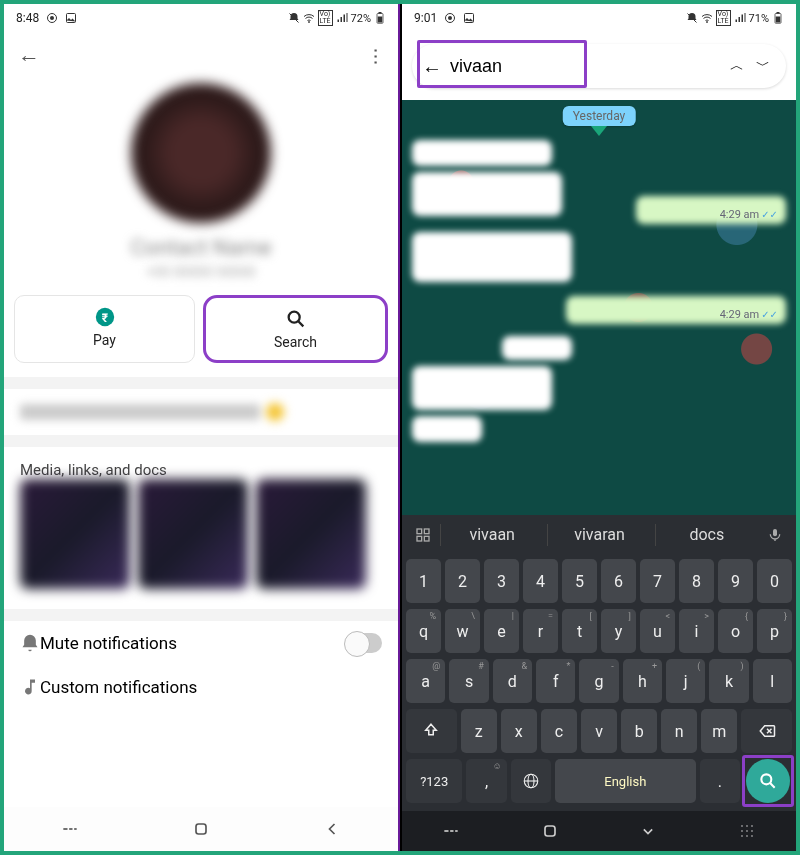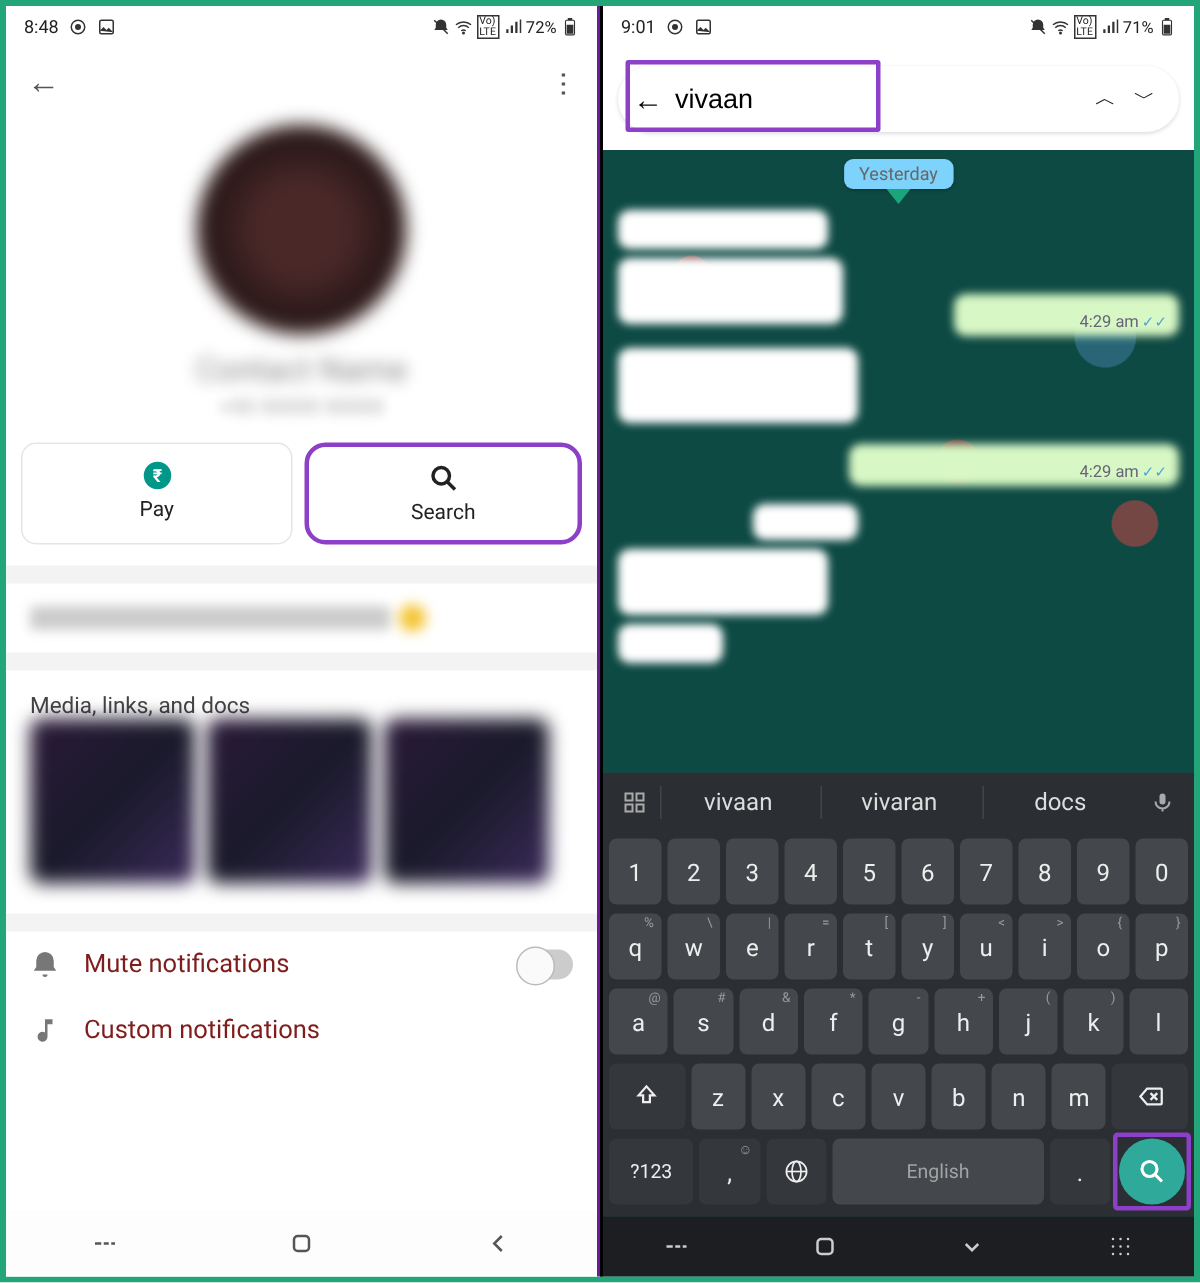--- a/index.html
+++ b/index.html
@@ -33,21 +33,21 @@
 
   .section-gap { height: 12px; background: #f3f3f3; }
   .about-row { padding: 14px 16px; font-size: 15px; color: #999; filter: blur(4px); display:flex; align-items:center; gap:6px; }
   .yellow-dot { width:18px; height:18px; background:#f4c430; border-radius:50%; filter:blur(2px); }
 
   .media-section { padding: 14px 16px 10px; }
   .media-title { font-size: 15px; color: #444; }
   .media-thumbs { display: flex; gap: 8px; }
   .thumb { width: 110px; height: 110px; border-radius: 8px; background: linear-gradient(135deg, #2a1a3a, #1a1a2a, #3a2a5a); filter: blur(6px); }
 
-  .setting-row { display: flex; align-items: center; padding: 12px 16px; gap: 16px; font-size: 17px; color: #7f1d1d; }
+  .setting-row { display: flex; align-items: center; padding: 12px 16px; font-size: 17px; color: #000000; }
   .setting-row .toggle { margin-left: auto; width: 36px; height: 20px; border-radius: 10px; background: #ccc; position: relative; }
   .setting-row .toggle::after { content:''; position:absolute; left:-2px; top:-2px; width:24px; height:24px; background:#fafafa; border:1px solid #bbb; border-radius:50%; }
 
   .nav-bar { margin-top: auto; height: 44px; display: flex; align-items: center; justify-content: space-around; background:#fdfdfd; }
   .nav-bar .nav-ic { width: 20px; height: 20px; }
 
   
   .search-area { padding: 12px 10px; background: #fff; }
   .search-pill { display: flex; align-items: center; background: #fff; border-radius: 24px; padding: 6px 10px; box-shadow: 0 1px 3px rgba(0,0,0,0.15); height: 44px; }
   .search-back { font-size: 20px; margin-right: 8px; }
@@ -77,21 +77,21 @@
   .suggest { display: flex; align-items: center; height: 40px; padding: 0 8px; gap: 4px; }
   .sug-ic { width: 26px; height: 26px; display:flex; align-items:center; justify-content:center; color:#aaa; font-size:14px; }
   .sug-word { flex: 1; text-align: center; color: #ddd; font-size: 16px; border-left: 1px solid #444; height: 22px; line-height: 22px; }
   .sug-word:first-of-type { border-left: none; }
   .keys { padding: 4px 4px 2px; }
   .krow { display: flex; gap: 4px; margin-bottom: 6px; justify-content: center; }
   .key { flex:1; background: #44474c; color: #eee; border-radius: 5px; height: 44px; display: flex; align-items: center; justify-content: center; font-size: 16px; position: relative; }
   .key .sup { position: absolute; top: 2px; right: 5px; font-size: 9px; color: #999; }
   .key.dark { background: #34373c; }
   .key.wide { flex: 1.4; }
-  .key.space { flex: 3.5; font-size: 13px; color: #a3a3a3; }
+  .key.space { flex: 3.5; font-size: 13px; color: #fef9c3; }
   .key.search { background: #2fa99a; border-radius: 50%; width: 44px; height: 44px; flex: none; }
   .search-key-highlight { position:absolute; border:3px solid #8c3fc7; border-radius:3px; }
 
   .nav-bar-dark { height: 40px; background: #1c1e22; display: flex; align-items: center; justify-content: space-around; color: #ccc; }
 </style>
 </head>
 <body>
 
 <div class="container">
 

